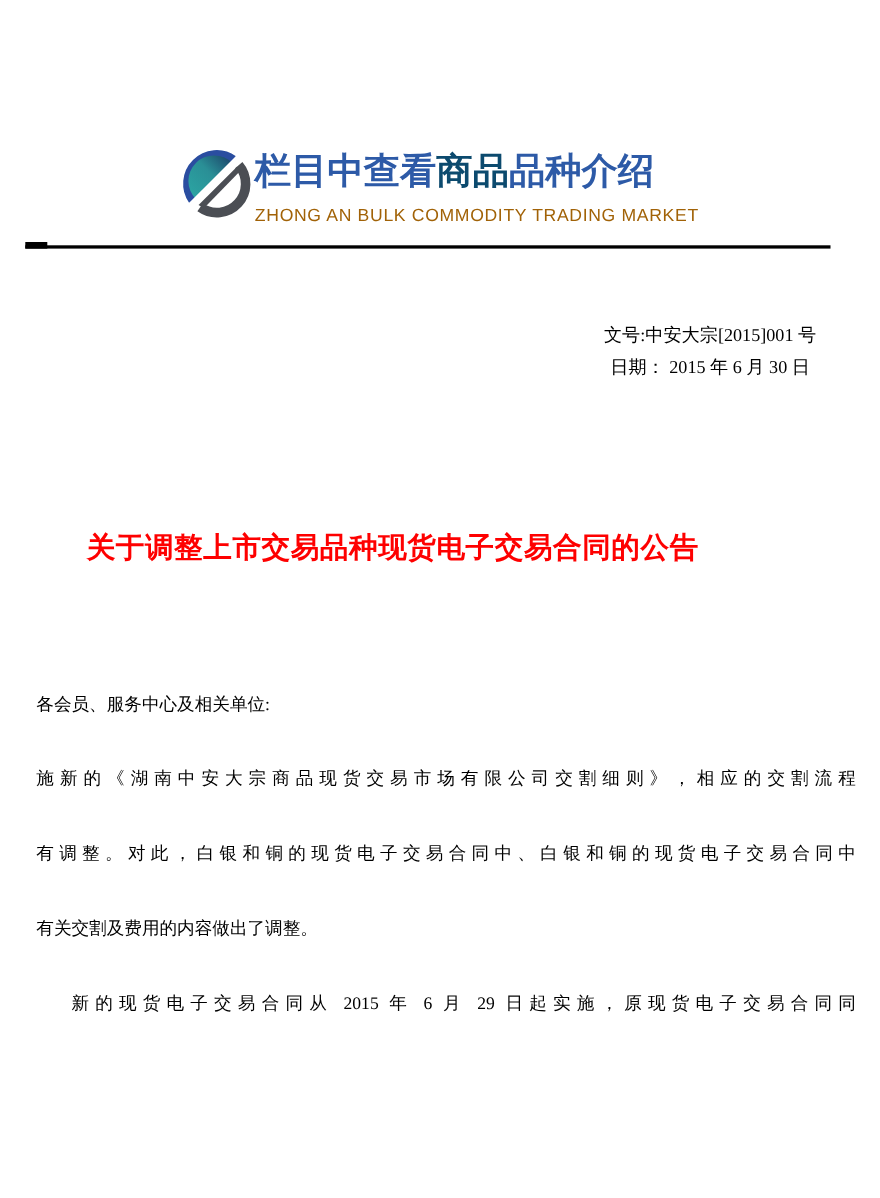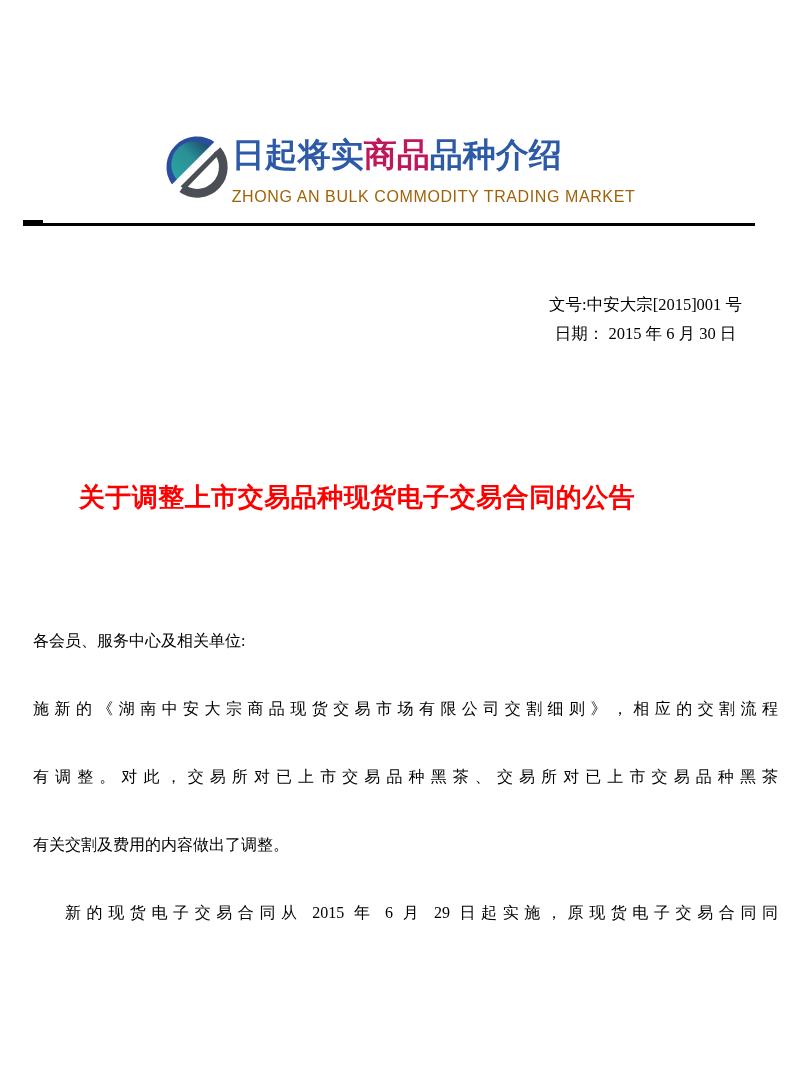--- a/index.html
+++ b/index.html
@@ -17,21 +17,21 @@
   .letterhead { padding-top:135px; }
   .logo-row {
     display:flex; justify-content:center; align-items:flex-start;
   }
   .logo-mark { width:64px; height:64px; flex:0 0 auto; }
   .logo-text { margin-left:3px; margin-top:2px; font-family:"Liberation Sans","DejaVu Sans",sans-serif; }
   .logo-cn {
     font-size:33px; font-weight:bold; line-height:36px;
     color:#2d5aa7; letter-spacing:0px; white-space:nowrap;
   }
-  .logo-cn .teal { color:#be185d;margin-top:48px; }
+  .logo-cn .teal { color:#0c4a6e;margin-top:48px; }
   .logo-en {
     margin-top:15px;
     font-size:16px; letter-spacing:0.6px; color:#a16207; white-space:nowrap;
   }
   .rule {
     position:relative;
     margin:17px 0 0 23px;
     width:732px; height:3px; background:#000;
   }
   .rule::before {
@@ -87,40 +87,40 @@
 
         <path d="M 53.7 15.6 A 27 27 0 0 1 17.5 55.1" fill="none" stroke="#4b4e54" stroke-width="9"></path>
 
         <path d="M 13.5 47.5 A 23.5 23.5 0 0 1 47.5 13.5 L 13.5 47.5 Z" fill="url(#innerGrad)"></path>
 
         <path d="M 16 53 L 52 17 L 55 21 L 21 56 Z" fill="#4b4e54"></path>
 
         <line x1="8" y1="54" x2="54" y2="8" stroke="#ffffff" stroke-width="5.5"></line>
       </svg>
       <div class="logo-text">
-        <div class="logo-cn"><span>日起将实</span><span class="teal">商品</span><span>品种介绍</span></div>
+        <div class="logo-cn"><span>栏目中查看</span><span class="teal">商品</span><span>品种介绍</span></div>
         <div class="logo-en">ZHONG AN BULK COMMODITY TRADING MARKET</div>
       </div>
     </div>
     <div class="rule"></div>
   </div>
 
   <div class="meta">
     <div>文号:中安大宗[2015]001 号</div>
     <div>日期： 2015 年 6 月 30 日</div>
   </div>
 
   <h1 class="title">关于调整上市交易品种现货电子交易合同的公告</h1>
 
   <div class="body">
     <div class="line">各会员、服务中心及相关单位:</div>
 
     <div>
       <div class="line just">施新的《湖南中安大宗商品现货交易市场有限公司交割细则》，相应的交割流程</div>
-      <div class="line just">有调整。对此，交易所对已上市交易品种黑茶、交易所对已上市交易品种黑茶</div>
+      <div class="line just">有调整。对此，白银和铜的现货电子交易合同中、白银和铜的现货电子交易合同中</div>
       <div class="line">有关交割及费用的内容做出了调整。</div>
     </div>
 
     <div>
       <div class="line just indent">新的现货电子交易合同从 2015 年 6 月 29 日起实施，原现货电子交易合同同</div>
     </div>
   </div>
 
 </div>
 

